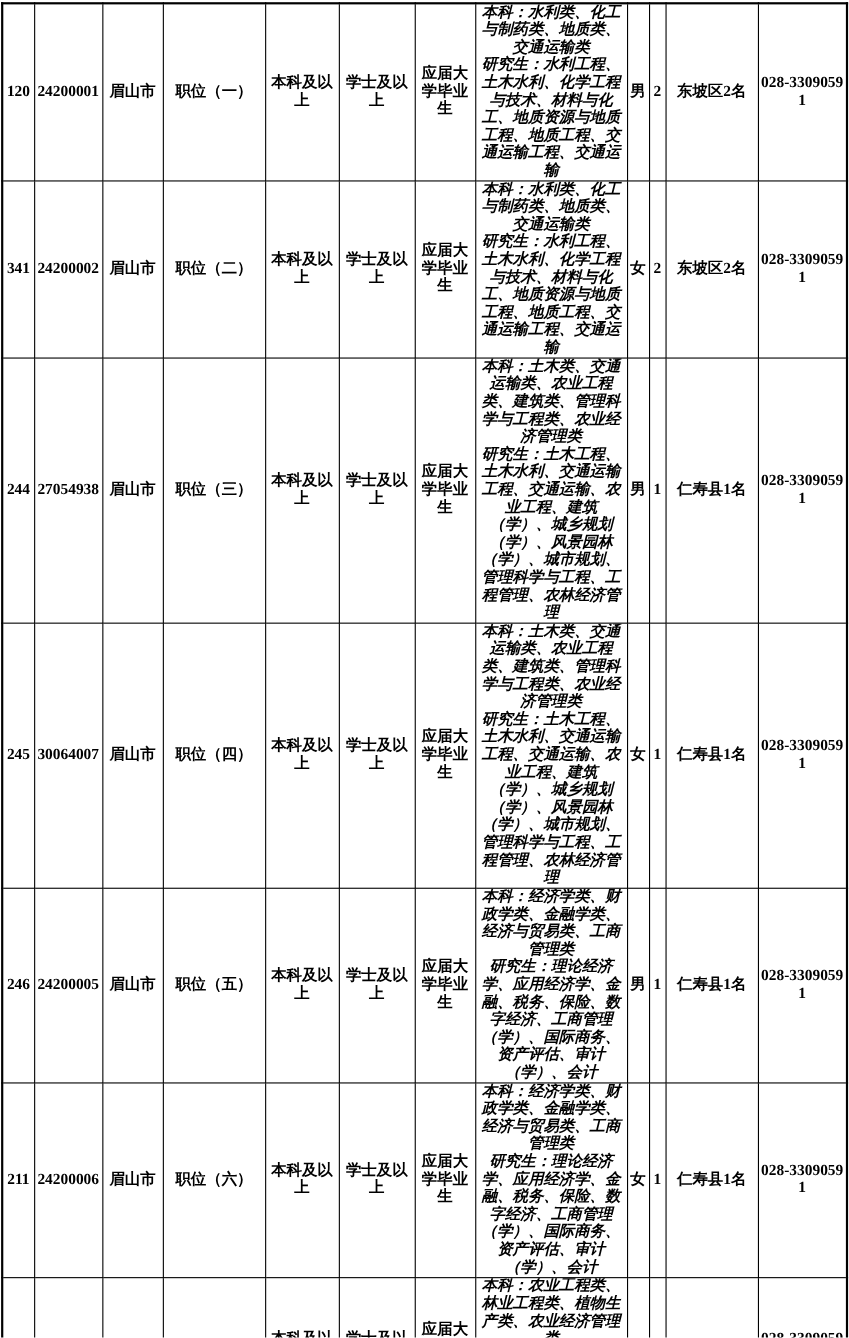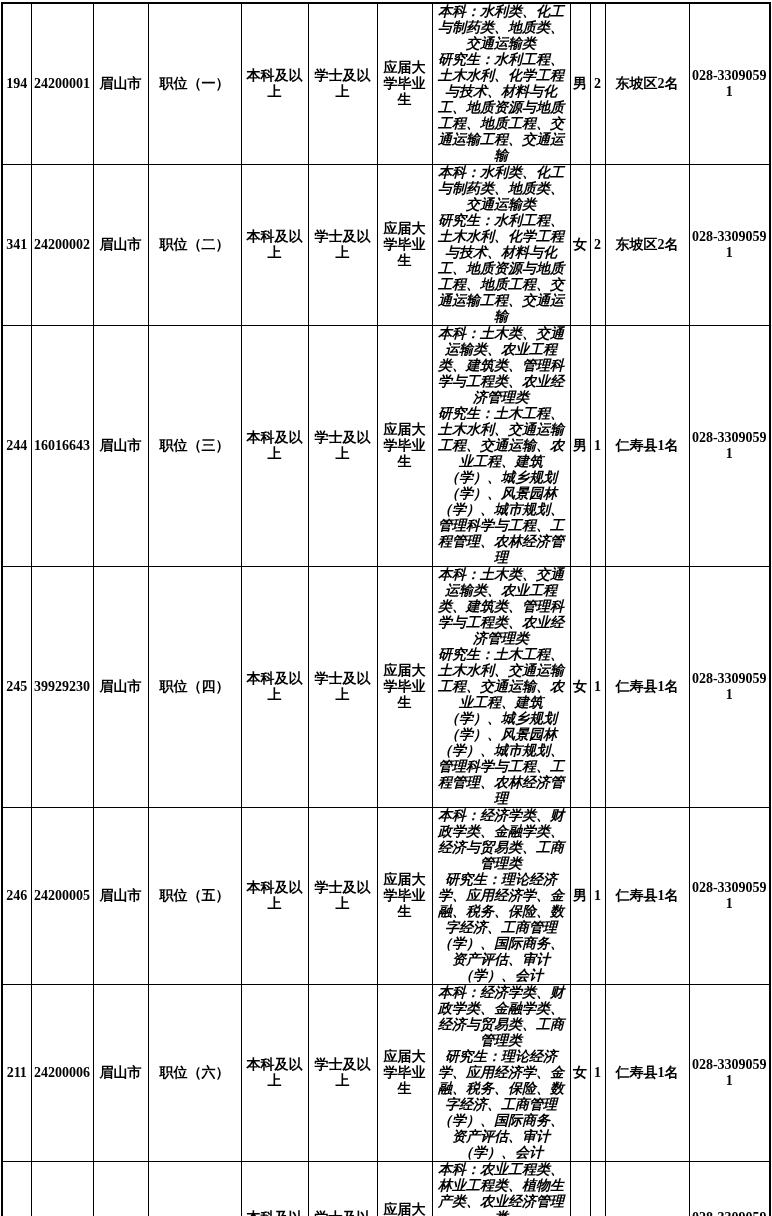--- a/index.html
+++ b/index.html
@@ -76,21 +76,21 @@
       <col style="width:69px">
       <col style="width:55px">
       <col style="width:138px">
       <col style="width:20px">
       <col style="width:15px">
       <col style="width:84px">
       <col style="width:81px">
     </colgroup>
     <tbody>
         <tr style="height: 147px;">
-          <td class="c-no">194</td>
+          <td class="c-no">120</td>
           <td class="c-code">24200001</td>
           <td class="c-city">眉山市</td>
           <td class="c-position">职位（一）</td>
           <td class="c-education">本科及以上</td>
           <td class="c-degree">学士及以上</td>
           <td class="c-grad_type">应届大学毕业生</td>
           <td class="c-majors">本科：水利类、化工与制药类、地质类、交通运输类
 研究生：水利工程、土木水利、化学工程与技术、材料与化工、地质资源与地质工程、地质工程、交通运输工程、交通运输</td>
           <td class="c-gender">男</td>
           <td class="c-count">2</td>
@@ -107,36 +107,36 @@
           <td class="c-grad_type">应届大学毕业生</td>
           <td class="c-majors">本科：水利类、化工与制药类、地质类、交通运输类
 研究生：水利工程、土木水利、化学工程与技术、材料与化工、地质资源与地质工程、地质工程、交通运输工程、交通运输</td>
           <td class="c-gender">女</td>
           <td class="c-count">2</td>
           <td class="c-quota">东坡区2名</td>
           <td class="c-phone">028-33090591</td>
         </tr>
         <tr style="height: 182px;">
           <td class="c-no">244</td>
-          <td class="c-code">16016643</td>
+          <td class="c-code">27054938</td>
           <td class="c-city">眉山市</td>
           <td class="c-position">职位（三）</td>
           <td class="c-education">本科及以上</td>
           <td class="c-degree">学士及以上</td>
           <td class="c-grad_type">应届大学毕业生</td>
           <td class="c-majors">本科：土木类、交通运输类、农业工程类、建筑类、管理科学与工程类、农业经济管理类
 研究生：土木工程、土木水利、交通运输工程、交通运输、农业工程、建筑（学）、城乡规划（学）、风景园林（学）、城市规划、管理科学与工程、工程管理、农林经济管理</td>
           <td class="c-gender">男</td>
           <td class="c-count">1</td>
           <td class="c-quota">仁寿县1名</td>
           <td class="c-phone">028-33090591</td>
         </tr>
         <tr style="height: 187px;">
           <td class="c-no">245</td>
-          <td class="c-code">39929230</td>
+          <td class="c-code">30064007</td>
           <td class="c-city">眉山市</td>
           <td class="c-position">职位（四）</td>
           <td class="c-education">本科及以上</td>
           <td class="c-degree">学士及以上</td>
           <td class="c-grad_type">应届大学毕业生</td>
           <td class="c-majors">本科：土木类、交通运输类、农业工程类、建筑类、管理科学与工程类、农业经济管理类
 研究生：土木工程、土木水利、交通运输工程、交通运输、农业工程、建筑（学）、城乡规划（学）、风景园林（学）、城市规划、管理科学与工程、工程管理、农林经济管理</td>
           <td class="c-gender">女</td>
           <td class="c-count">1</td>
           <td class="c-quota">仁寿县1名</td>

